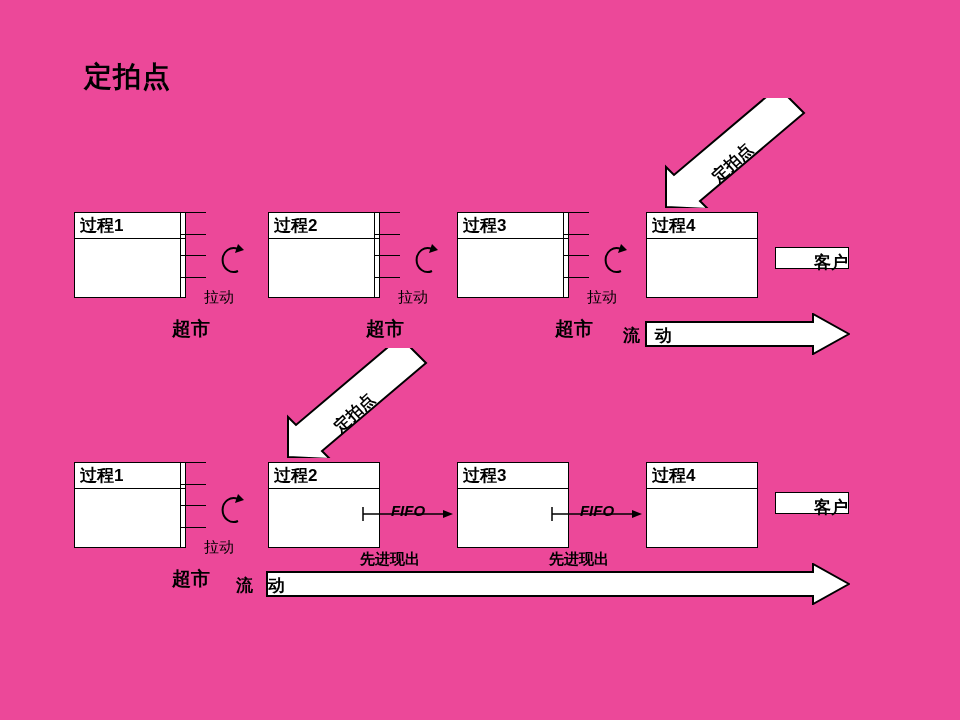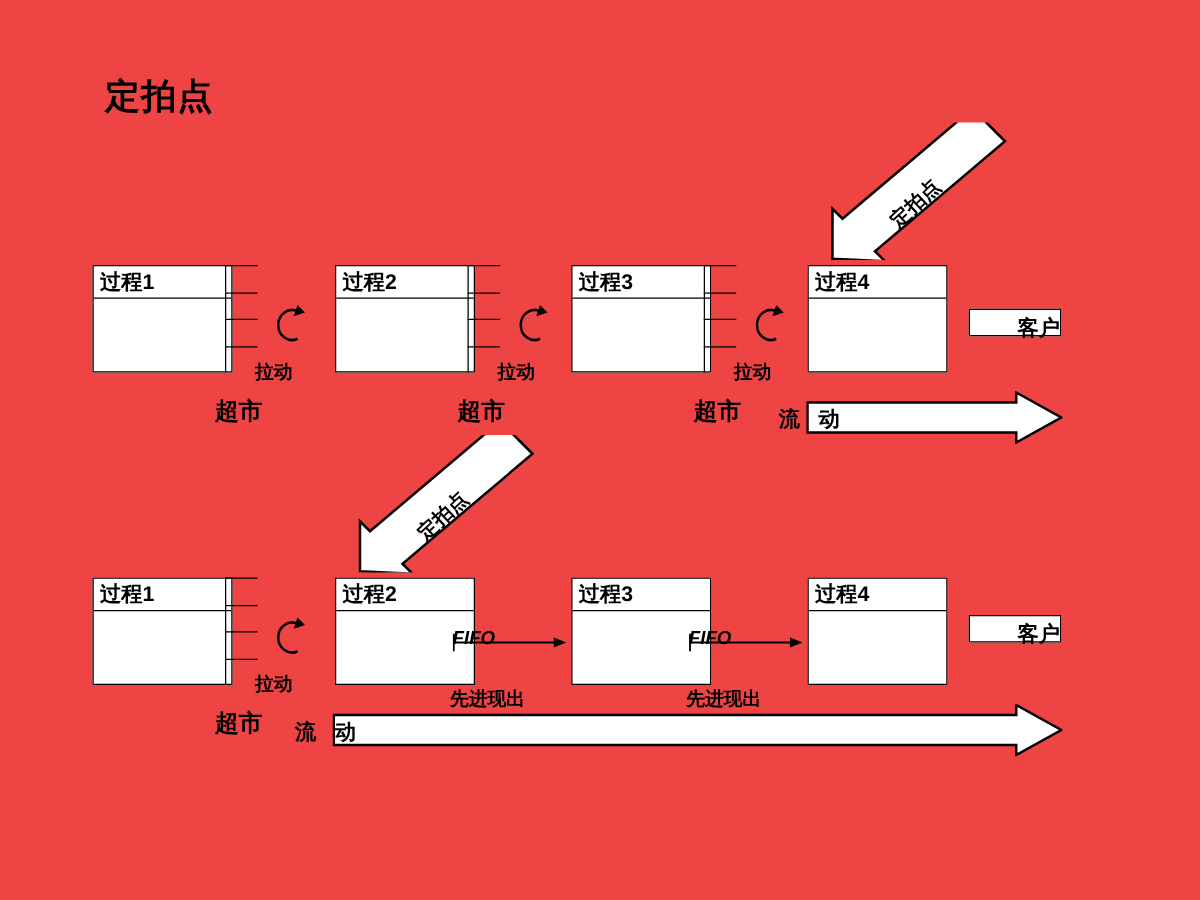--- a/index.html
+++ b/index.html
@@ -7,21 +7,21 @@
     padding: 0;
     background: #ffffff;
   }
   body {
     font-family: "Liberation Sans", sans-serif;
   }
   #canvas {
     position: relative;
     width: 960px;
     height: 720px;
-    background: #ef4444;
+    background: #ec4899;
     overflow: hidden;
   }
   .title {
     position: absolute;
     left: 84px;
     top: 58px;
     font-size: 28px;
     font-weight: bold;
     color: #000000;
     letter-spacing: 1px;
@@ -80,21 +80,21 @@
   .sm-label {
     position: absolute;
     font-size: 19px;
     font-weight: bold;
     white-space: nowrap;
     text-align: center;
   }
   .pull-label {
     position: absolute;
     font-size: 15px;
-    font-weight: bold;
+    font-weight: normal;
     white-space: nowrap;
   }
   
   .arc {
     position: absolute;
     width: 30px;
     height: 34px;
   }
   
   .flowarrow {
@@ -112,20 +112,21 @@
   .fifo {
     position: absolute;
     width: 92px;
     height: 20px;
   }
   .fifo .lbl {
     position: absolute;
     left: 0;
     right: 0;
     top: -3px;
+    text-align: center;
     font-size: 15px;
     font-weight: bold;
     font-style: italic;
   }
   .fifo-sub {
     position: absolute;
     font-size: 15px;
     font-weight: bold;
     white-space: nowrap;
     margin-top: 16px;

